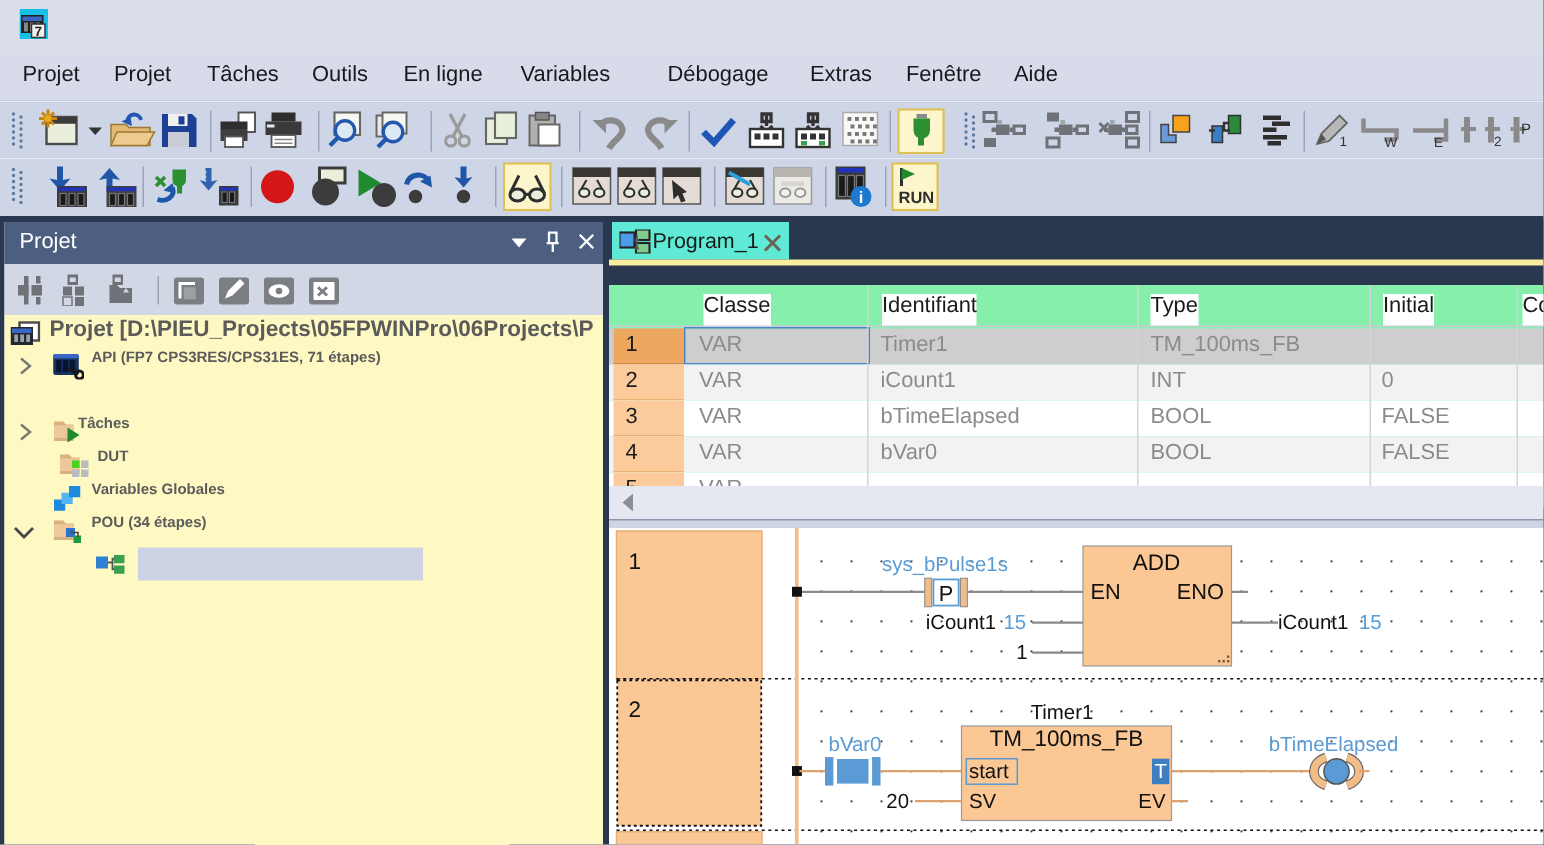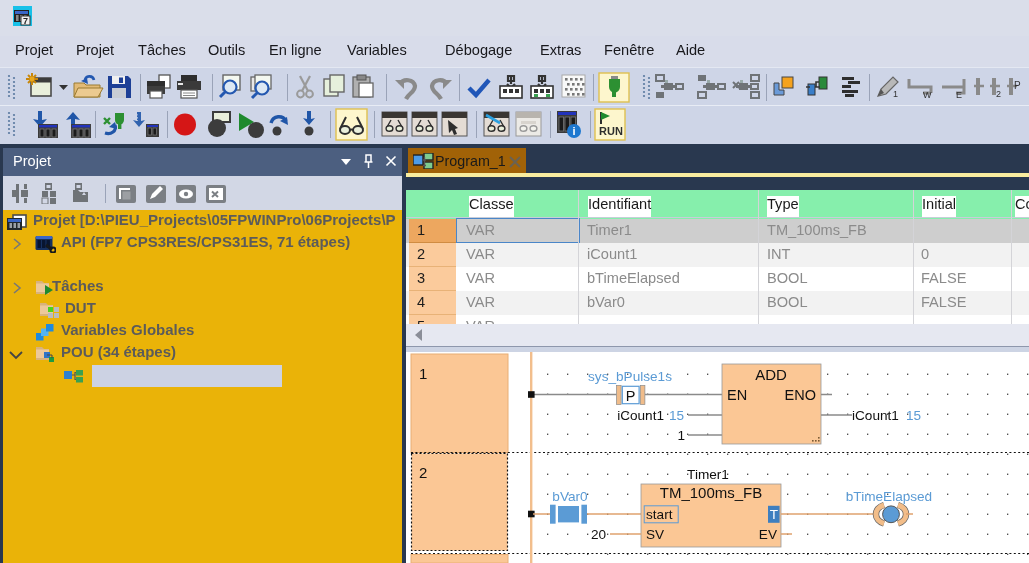--- a/index.html
+++ b/index.html
@@ -10,25 +10,25 @@
 #titleicon { left:13px; top:6px; width:19px; height:20px; }
 #titletext { left:57px; top:8px; font-size:14.3px; color:#101010; white-space:nowrap; }
 #menubar { left:0; top:36px; width:1029px; height:31px; background:#d8dcea; }
 .mi { position:absolute; top:6px; font-size:14.6px; color:#18181c; }
 #tb1 { left:0; top:67px; width:1029px; height:38px; background:#ced5e7; border-top:1px solid #e4e8f2; }
 #tb2 { left:0; top:105px; width:1029px; height:39px; background:#ced5e7; border-top:1px solid #e8ecf5; }
 #lpanel { left:3px; top:148px; width:399px; height:415px; background:#fff; }
 #lphead { left:0; top:0; width:399px; height:28px; background:#4c5f80; }
 #lphead span { position:absolute; left:10px; top:5px; color:#fff; font-size:14.6px; }
 #lptools { left:0; top:28px; width:399px; height:34px; background:#d2d7e5; }
-#tree { left:0; top:62px; width:399px; height:353px; background:#eab308; }
-.trow { position:absolute; height:22px; font-weight:bold; color:#5b5b5b; font-size:15px; white-space:nowrap; }
+#tree { left:0; top:62px; width:399px; height:353px; background:#fef9c3; }
+.trow { position:absolute; height:22px; font-weight:bold; color:#5b5b5b; font-size:10px; white-space:nowrap; }
 #editor { left:406px; top:146px; width:623px; height:417px; }
 #tabbar { left:0; top:0; width:623px; height:27px; background:#29384f; }
-#tab { position:absolute; left:2px; top:2px; width:118px; height:25px; background:#a16207; }
+#tab { position:absolute; left:2px; top:2px; width:118px; height:25px; background:#5eead4; }
 #tabstrip { left:0; top:27px; width:623px; height:4px; background:#f9ed9f; }
 #vartable { left:0; top:44px; width:623px; height:146px; background:#86efac; font-size:14.6px; }
 .th { position:absolute; top:6px; height:22px; color:#1a1a1a; background:#fff; }
 .vrow { position:absolute; left:0; width:623px; height:24px; }
 .rn { position:absolute; left:3px; top:0; width:47px; height:24px; background:#fbcb9c; color:#1c1c1c; padding-left:8px; line-height:23px; border-bottom:1px solid #e8b277; }
 .cell { position:absolute; top:0; height:24px; color:#8b8b8b; line-height:23px; }
 #hscroll { left:0; top:178px; width:623px; height:22px; background:#e6e8f1; }
 #splitter { left:0; top:200px; width:623px; height:6px; background:#cdd4e4; border-top:1px solid #8e97ac; }
 #ladder { left:0; top:206px; width:623px; height:211px; background:#fff; }
 svg text { font-family:"Liberation Sans",sans-serif; }

